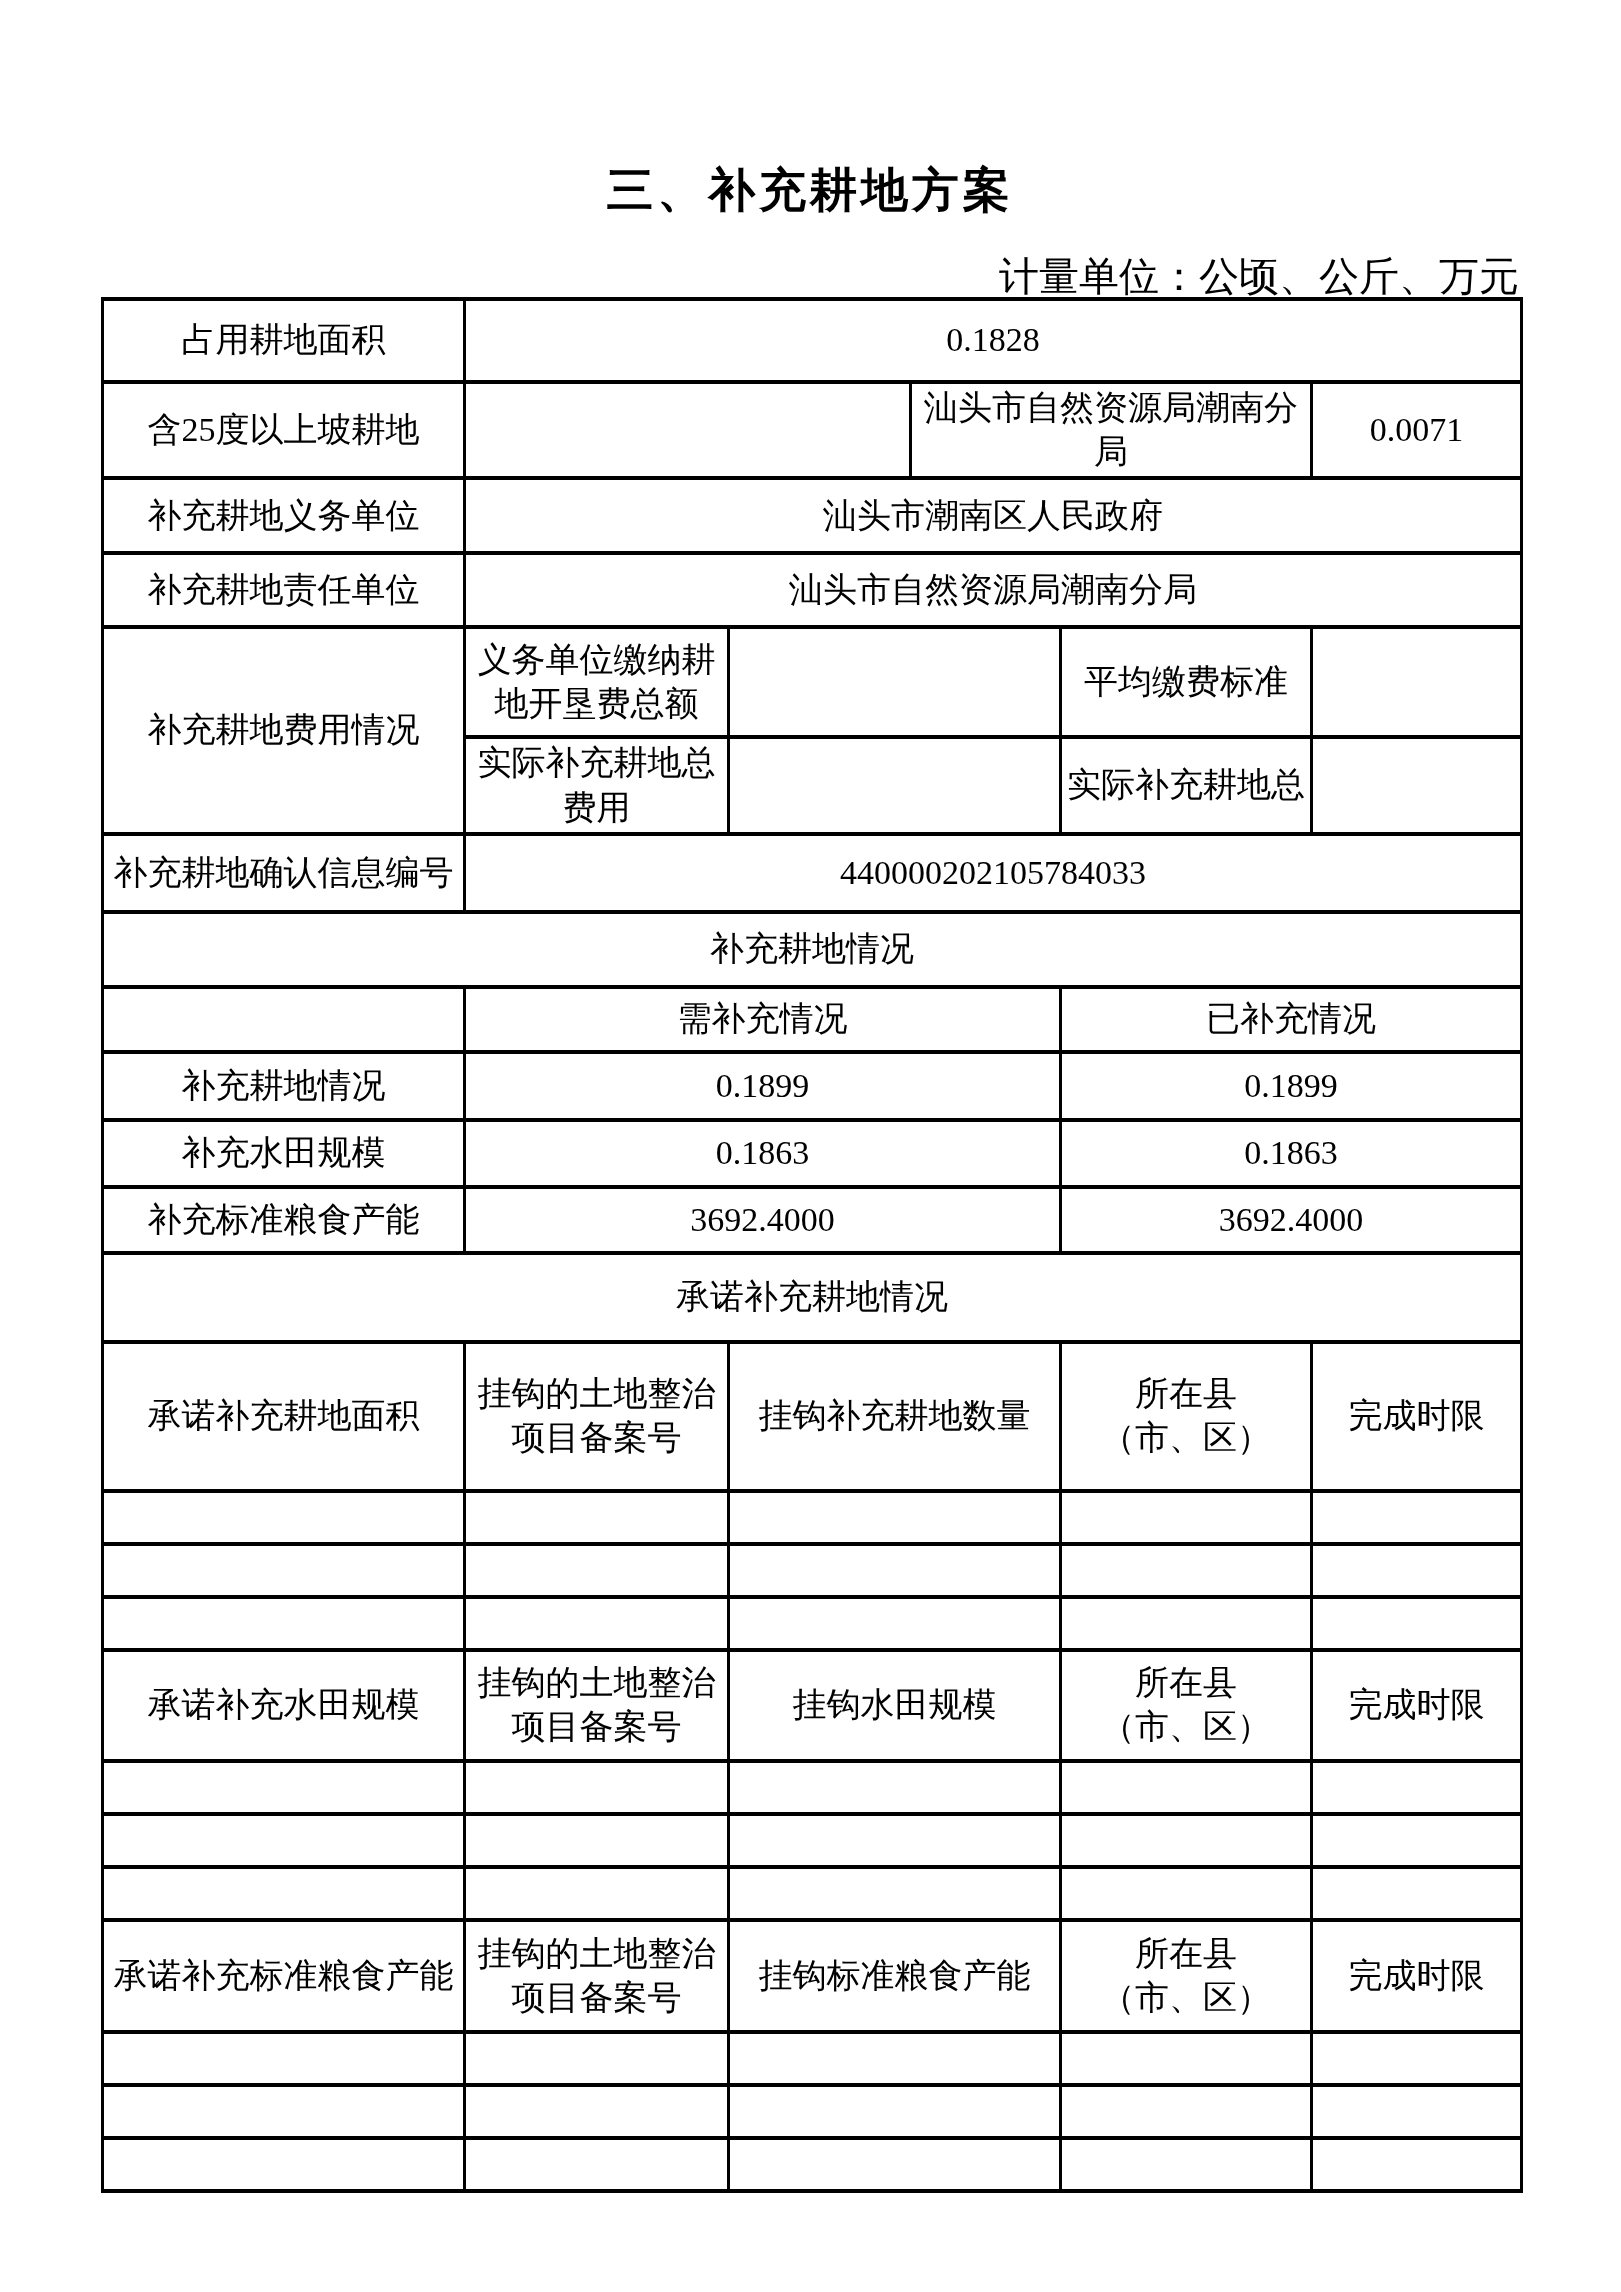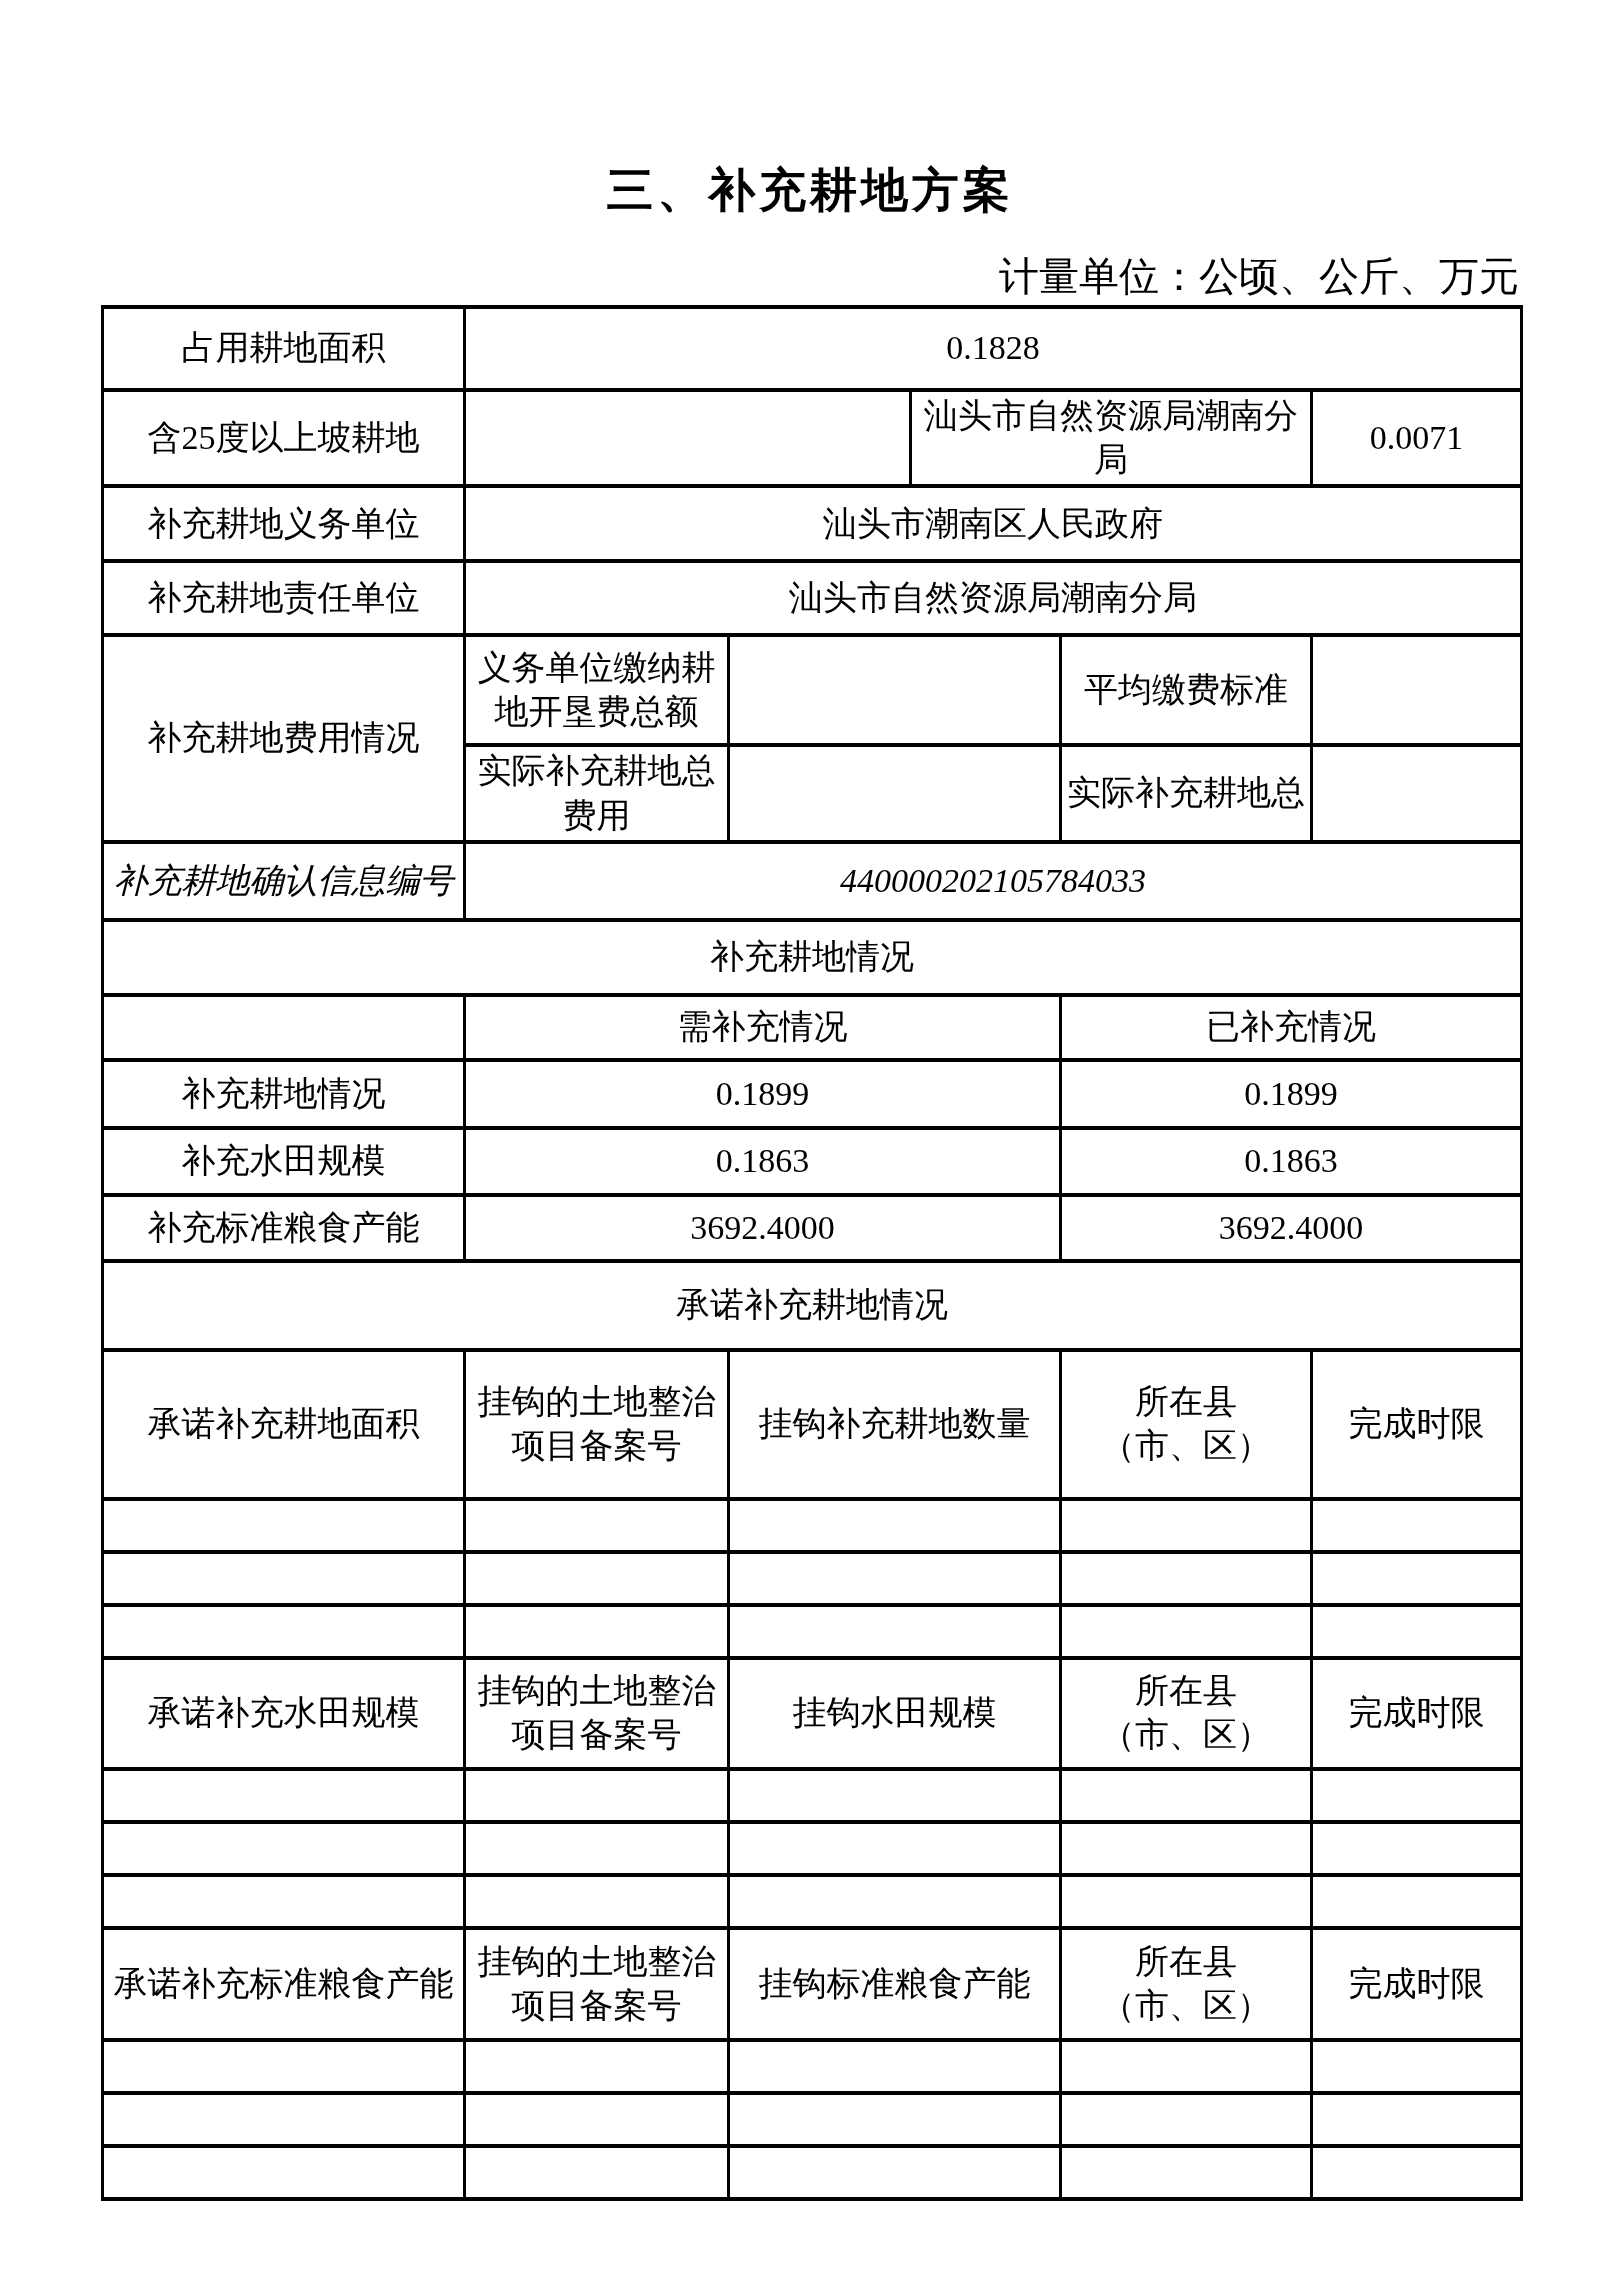--- a/index.html
+++ b/index.html
@@ -36,41 +36,40 @@
     font-size: 40px;
     white-space: nowrap;
   }
   table.form {
     position: absolute;
     top: 297px;
     left: 101px;
     width: 1418px;
     border-collapse: collapse;
     table-layout: fixed;
-    margin-top: 8px;
   }
   table.form td {
     border: 3.9px solid #000000;
     border-top-width: 4.9px;
     border-bottom-width: 4.9px;
     text-align: center;
     vertical-align: middle;
     font-size: 34px;
     line-height: 1.3;
     padding: 2px 3.9px;
     white-space: pre-line;
     overflow: hidden;
   }
   
   tr.h85  { height: 83px; }
   tr.h77  { height: 75px; }
   tr.h75  { height: 74px; }
   tr.h112 { height: 110px; }
   tr.h93  { height: 91px; }
-  tr.h80  { height: 78px; font-style: italic; }
+  tr.h80  { height: 78px; }
   tr.h66  { height: 65px; }
   tr.h69  { height: 68px; }
   tr.h68  { height: 67px; }
   tr.h67  { height: 66px; padding-left: 12px; }
   tr.h91  { height: 89px; }
   tr.h152 { height: 149px; }
   tr.h113 { height: 111px; }
   tr.h114 { height: 112px; }
   tr.h54  { height: 53px; }
 </style>

